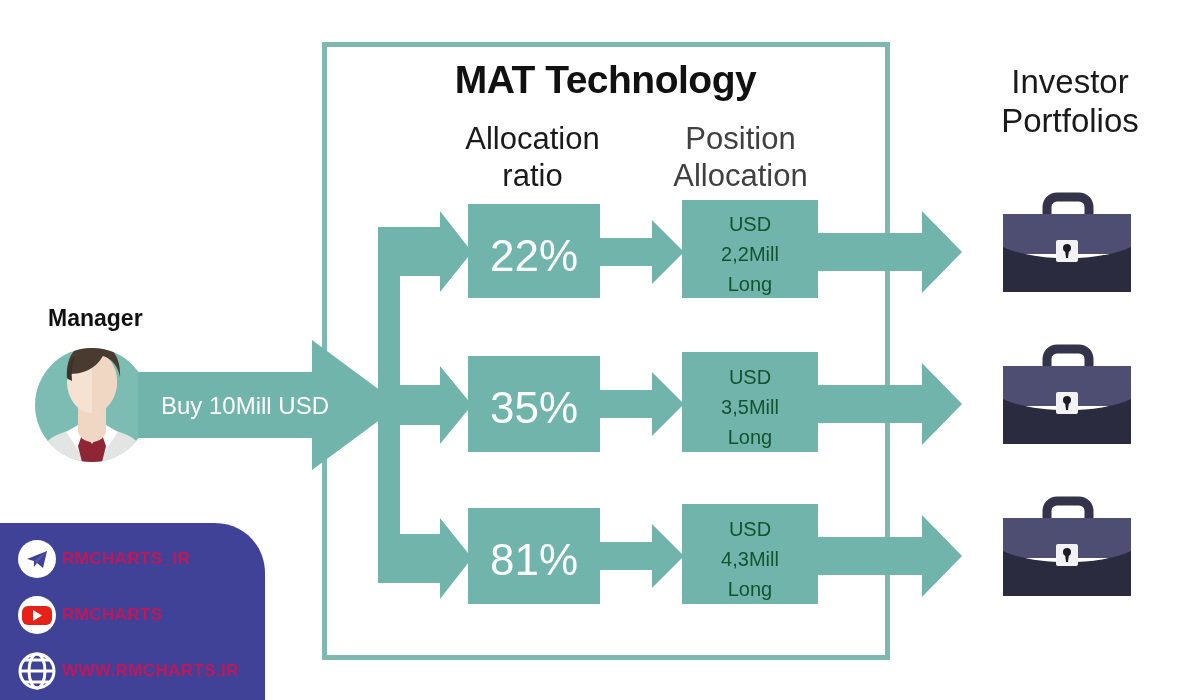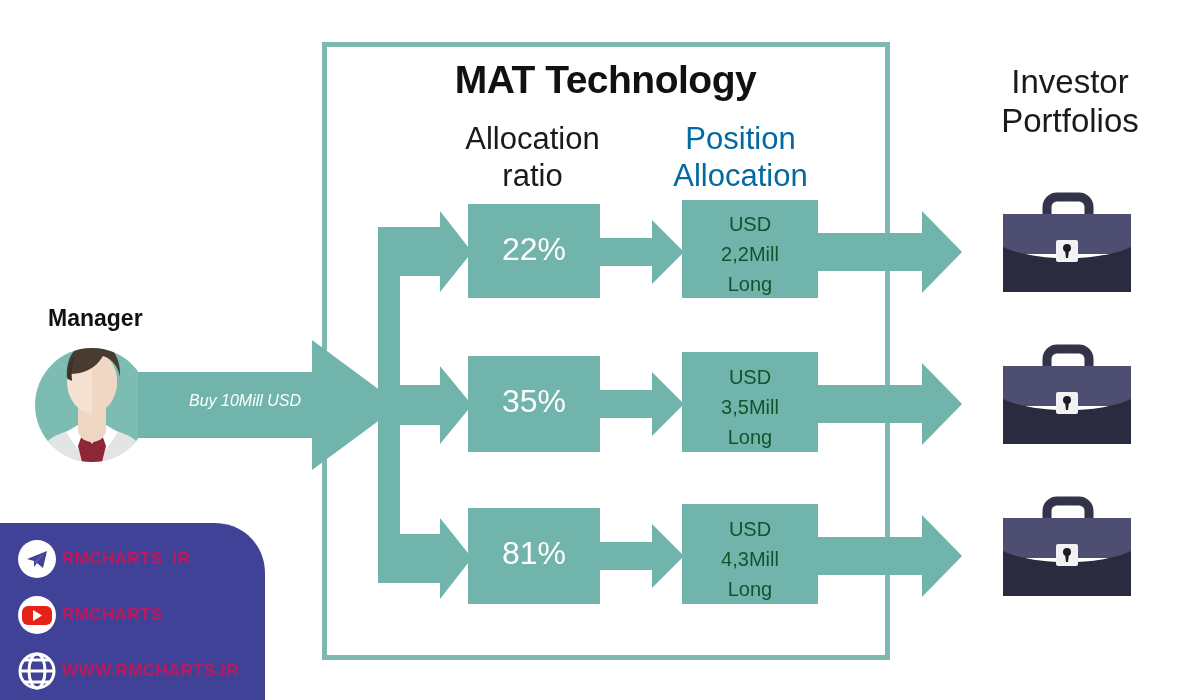--- a/index.html
+++ b/index.html
@@ -23,45 +23,45 @@
     letter-spacing:-0.5px;
   }
   #alloc-ratio-title{
     left:430px;top:120px;width:205px;
     text-align:center;line-height:37px;
     font-size:31px;color:#1a1a1a;
   }
   #pos-alloc-title{
     left:648px;top:120px;width:185px;
     text-align:center;line-height:37px;
-    font-size:31px;color:#0369a1;
+    font-size:31px;color:#404040;
   }
   #investor-title{
     left:950px;top:62px;width:240px;
     text-align:center;line-height:39px;
     font-size:33px;color:#1a1a1a;
   }
   #manager-label{
     left:48px;top:305px;width:150px;
     text-align:left;
     font-size:23px;font-weight:bold;color:#111111;
   }
 
   
   .pct{
     position:absolute;width:132px;text-align:center;
-    font-size:32px;color:#ffffff;
+    font-size:44px;color:#ffffff;
   }
   .usd{
     position:absolute;width:136px;text-align:center;
     font-size:20px;color:#14532d;line-height:30px;
   }
   #buy-label{
     left:150px;top:392px;width:190px;
-    text-align:center;font-size:16px;color:#ffffff;font-style:italic;
+    text-align:center;font-size:24px;color:#ffffff;
   }
 
   
   .brand-row{position:absolute;left:62px;font-size:17px;font-weight:bold;color:#be185d;letter-spacing:0.4px;}
   #brand-tg{top:549px;}
   #brand-yt{top:605px;}
   #brand-web{top:661px;}
 </style>
 </head>
 <body>

